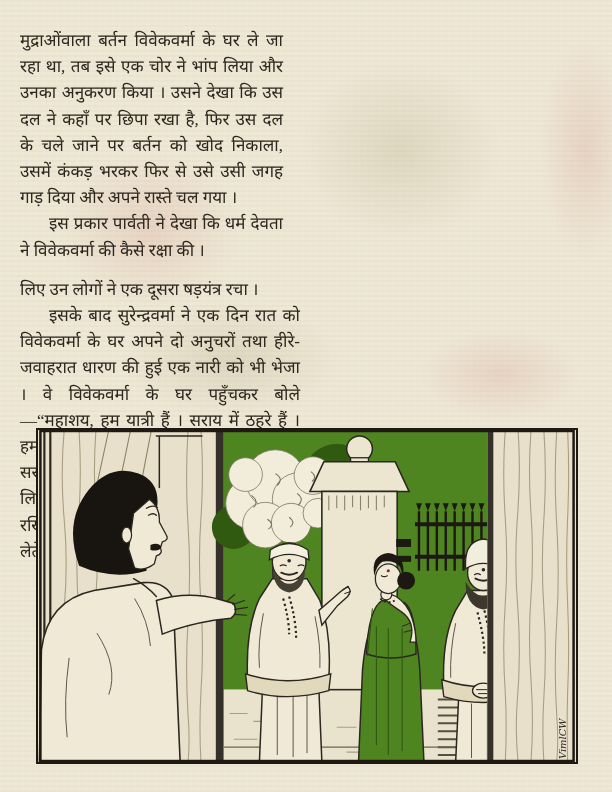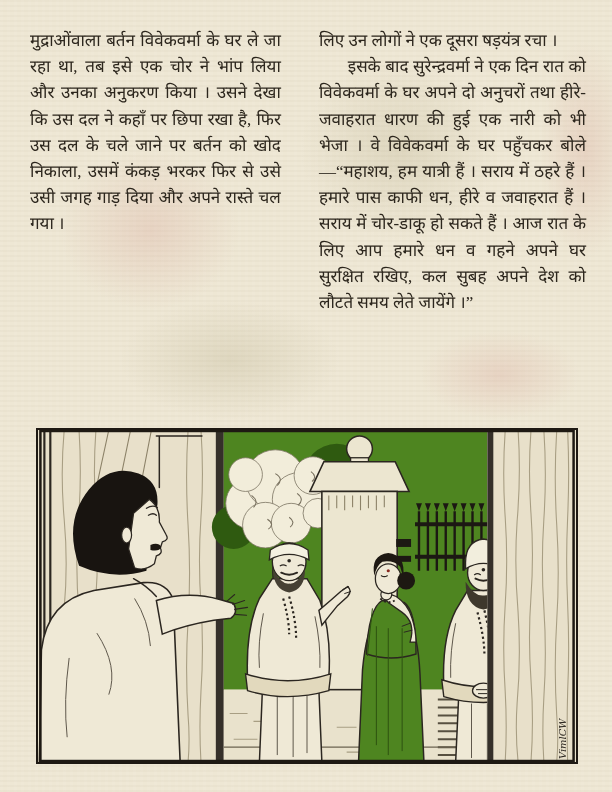--- a/index.html
+++ b/index.html
@@ -9,26 +9,26 @@
     background-image:
       repeating-linear-gradient(0deg, rgba(120,105,70,.035) 0 2px, rgba(0,0,0,0) 2px 5px),
       repeating-linear-gradient(90deg, rgba(255,255,255,.05) 0 3px, rgba(0,0,0,0) 3px 7px);
     font-family:"Liberation Serif","DejaVu Sans",serif;
     color:#2c261d;
   }
   .blotch{position:absolute; border-radius:50%; pointer-events:none;}
   .blotch.pink{background:radial-gradient(closest-side, rgba(205,140,130,.22), rgba(205,140,130,0));}
   .blotch.olive{background:radial-gradient(closest-side, rgba(150,140,95,.18), rgba(150,140,95,0));}
   .columns{
-    position:absolute; left:30px; top:28px; width:556px;
-    display:flex; gap:13px;
+    position:absolute; left:20px; top:28px; width:556px;
+    display:flex; gap:13px;flex-direction:column;
   }
   .col{font-size:17px; line-height:26.2px; text-align:justify; text-justify:inter-word;}
   .col.left{width:263px;}
-  .col.right{width:280px;margin-left:25px;}
+  .col.right{width:280px;}
   .para{margin:0;}
   .para.indent{text-indent:1.7em;font-family:Liberation Serif, serif;}
   .illustration{
     position:absolute; left:36px; top:428px; width:542px; height:336px;
     border:2.5px solid #1e1913; box-sizing:border-box; background:#e9e2cc;
   }
   .illustration svg{display:block; width:100%; height:100%;}
   .ln{stroke:#2b2620; stroke-width:1.5; fill:none; stroke-linecap:round; stroke-linejoin:round;}
   .cream{fill:#efe9d6;}
   .grain{stroke:#a89e83; stroke-width:1.1; fill:none;}
@@ -41,20 +41,21 @@
 
   <div class="blotch pink" style="left:540px; top:40px;  width:90px;  height:220px;"></div>
   <div class="blotch pink" style="left:60px;  top:150px; width:180px; height:160px;"></div>
   <div class="blotch olive" style="left:300px; top:60px;  width:200px; height:180px;"></div>
   <div class="blotch olive" style="left:120px; top:300px; width:220px; height:120px;"></div>
   <div class="blotch pink" style="left:420px; top:330px; width:160px; height:90px;"></div>
 
   <div class="columns">
     <div class="col left">
       <p class="para">मुद्राओंवाला बर्तन विवेकवर्मा के घर ले जा रहा था, तब इसे एक चोर ने भांप लिया और उनका अनुकरण किया । उसने देखा कि उस दल ने कहाँ पर छिपा रखा है, फिर उस दल के चले जाने पर बर्तन को खोद निकाला, उसमें कंकड़ भरकर फिर से उसे उसी जगह गाड़ दिया और अपने रास्ते चल गया ।</p>
+      <p class="para indent">इस प्रकार पार्वती ने देखा कि धर्म देवता ने विवेकवर्मा की कैसे रक्षा की ।</p>
     </div>
     <div class="col right">
       <p class="para">लिए उन लोगों ने एक दूसरा षड़यंत्र रचा ।</p>
       <p class="para indent">इसके बाद सुरेन्द्रवर्मा ने एक दिन रात को विवेकवर्मा के घर अपने दो अनुचरों तथा हीरे-जवाहरात धारण की हुई एक नारी को भी भेजा ।  वे विवेकवर्मा के घर पहुँचकर बोले—“महाशय, हम यात्री हैं ।  सराय में ठहरे हैं ।  हमारे पास काफी धन, हीरे व जवाहरात हैं ।  सराय में चोर-डाकू हो सकते हैं ।  आज रात के लिए आप हमारे धन व गहने अपने घर सुरक्षित रखिए, कल सुबह अपने देश को लौटते समय लेते जायेंगे ।”</p>
     </div>
   </div>
 
   <div class="illustration" role="img" aria-label="Line-art scene: the host stands at his open wooden door and gestures in welcome toward two bearded travellers in white kurtas and a woman in a green sari who holds her hand to her mouth; behind them a white gate pillar with a ball finial, a spiked iron fence and a leafy tree against a green background.">
     <svg viewBox="0 0 540 335" xmlns="http://www.w3.org/2000/svg">
 

